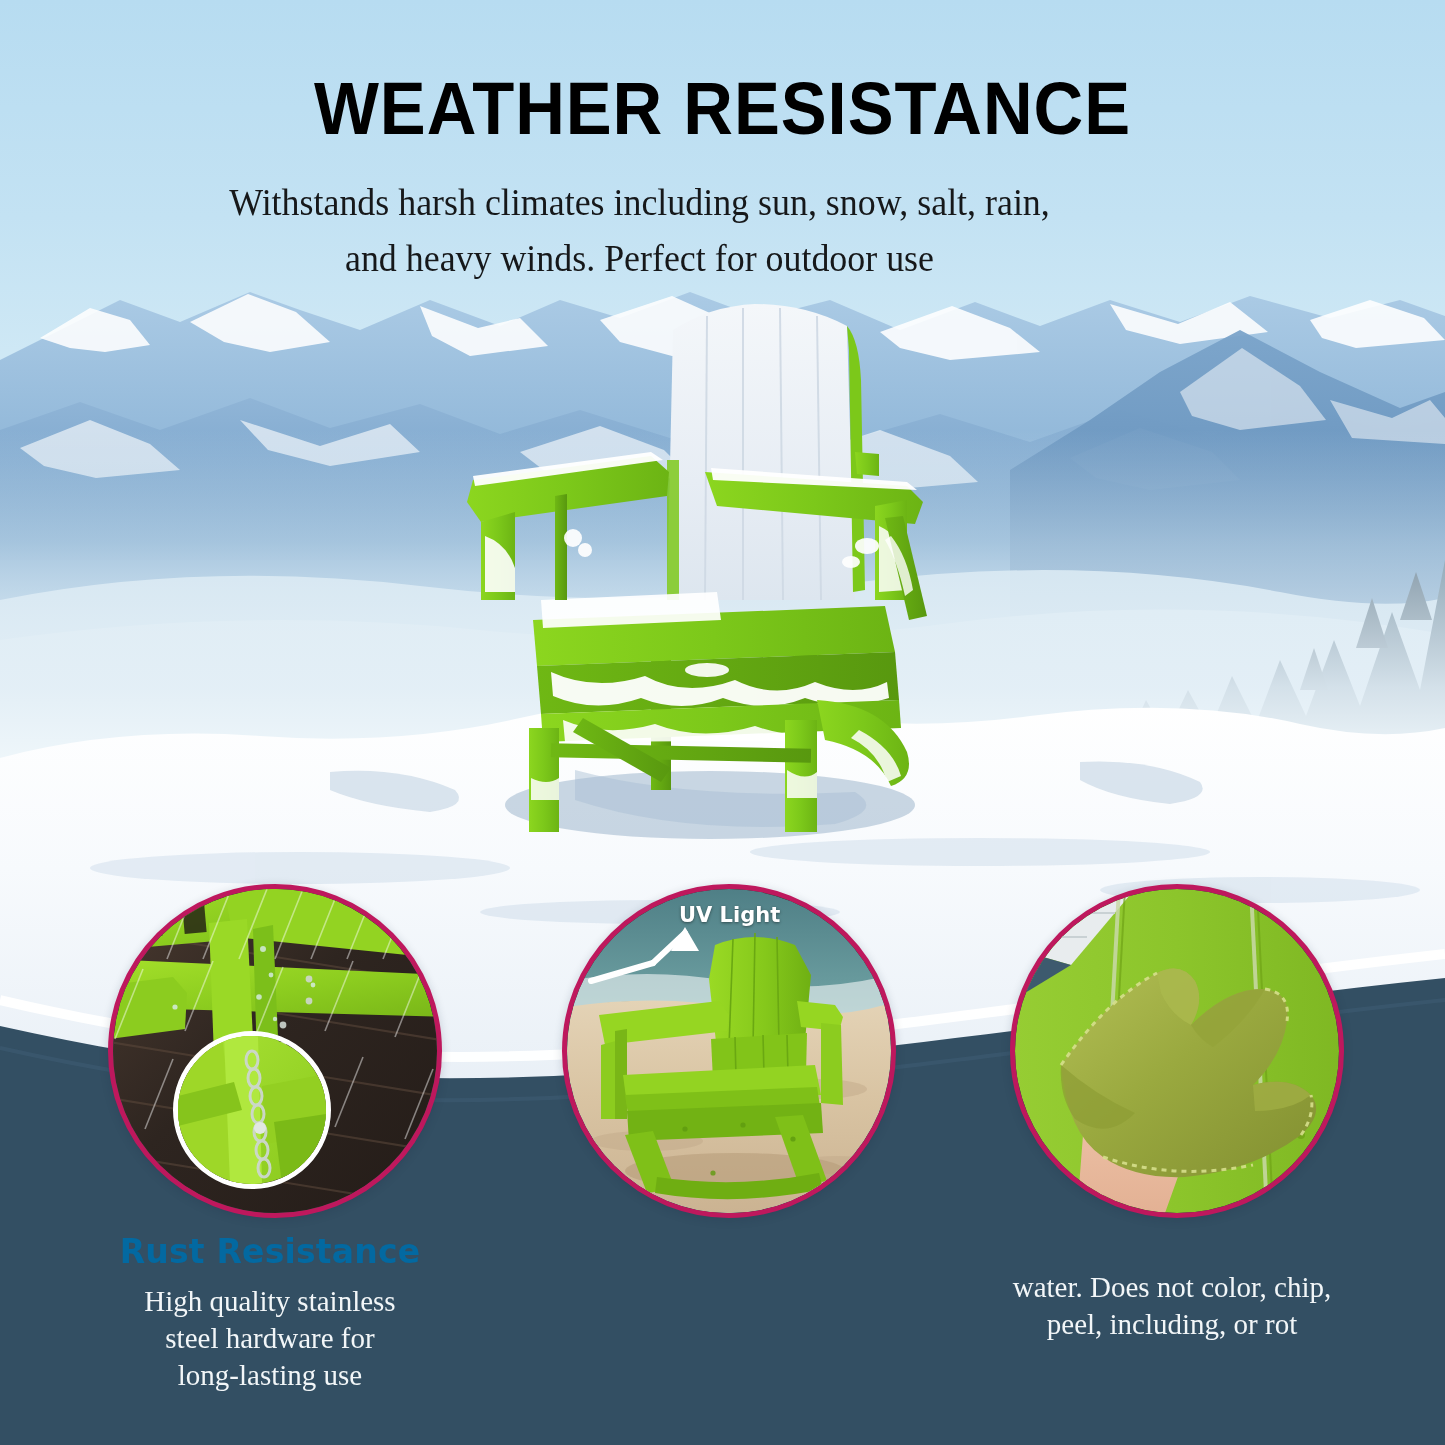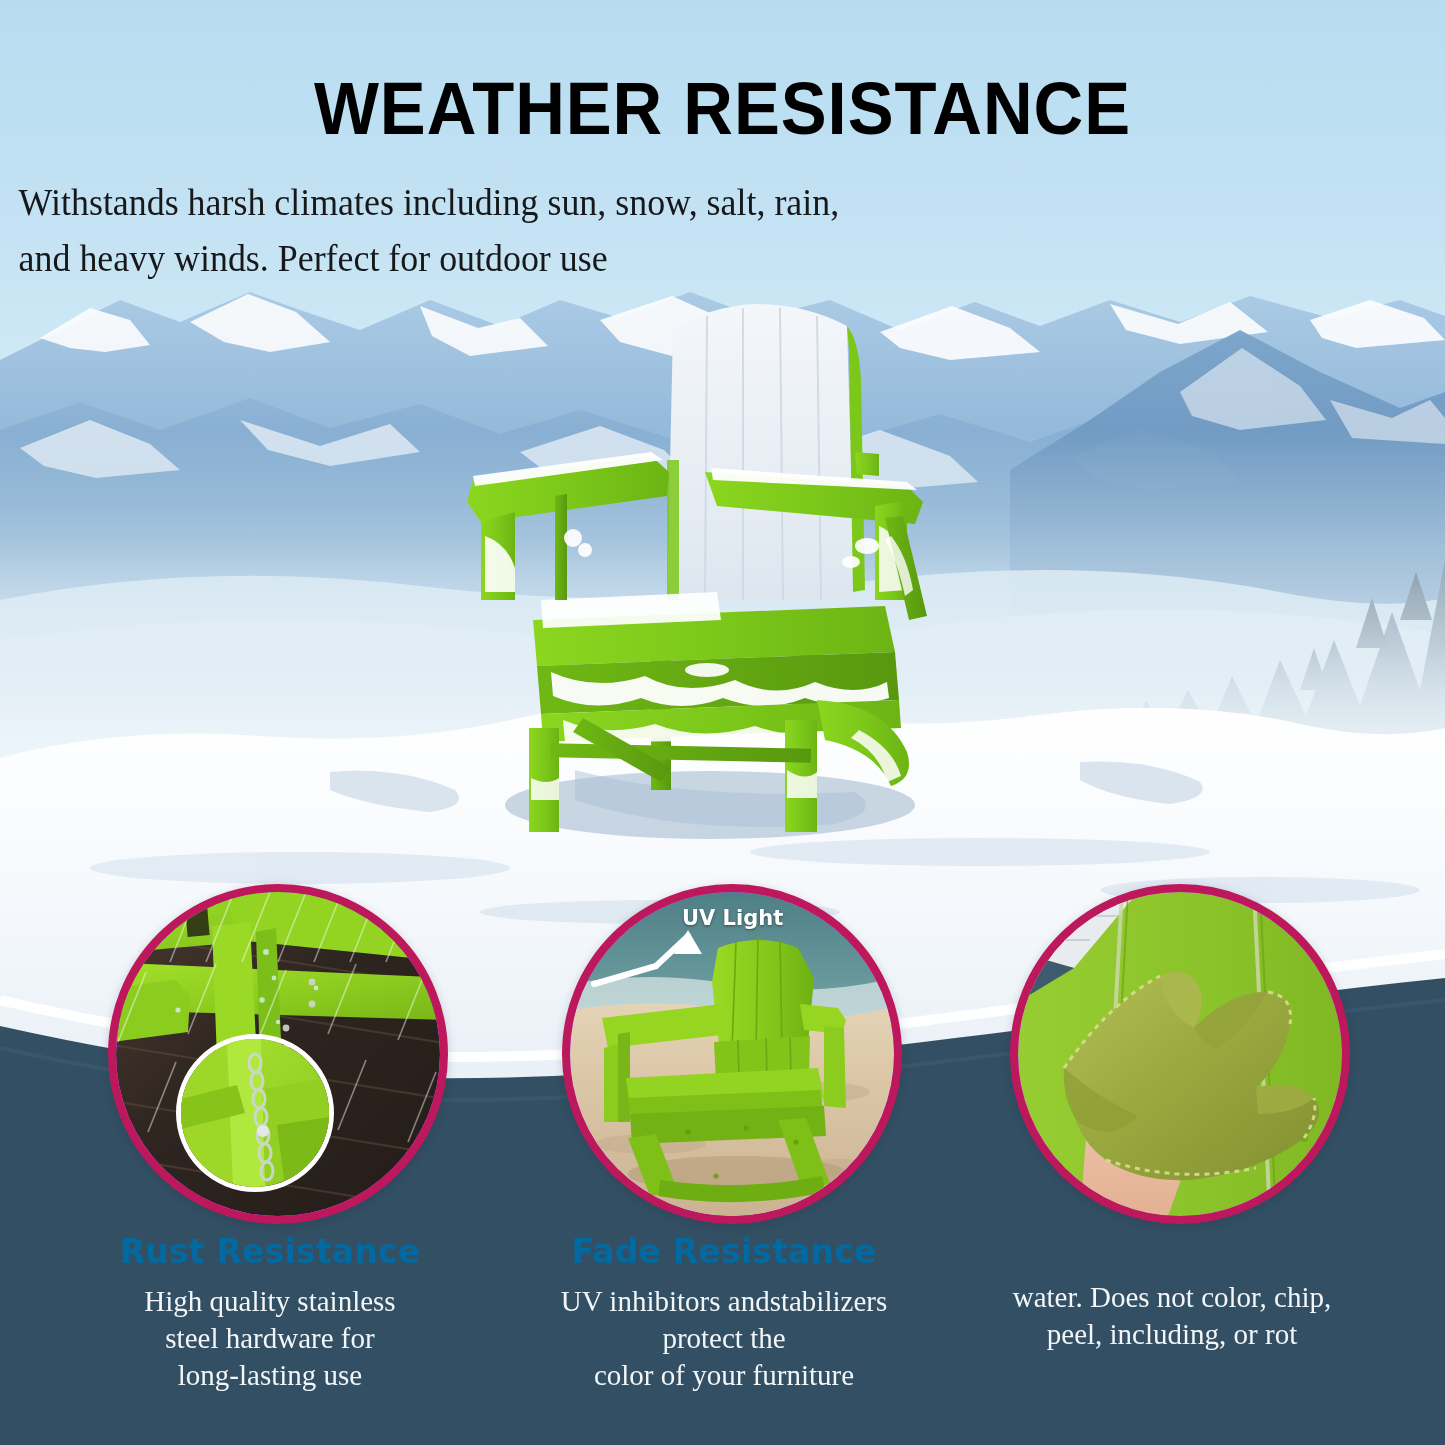--- a/index.html
+++ b/index.html
@@ -33,50 +33,50 @@
 
   
   .headline{
     position:absolute;top:72px;left:0;width:1445px;text-align:center;
     font-size:74px;letter-spacing:1px;line-height:1;
     font-weight:700;color:#000;
     font-family:"Liberation Sans Narrow","Liberation Sans",sans-serif;
     transform:scaleX(.93);transform-origin:50% 50%;
   }
   .subhead{
-    position:absolute;top:175px;left:0;width:1239px;text-align:left;
+    position:absolute;top:175px;left:0;width:1239px;text-align:center;
     font-family:"Liberation Serif", serif;
-    font-size:37px;line-height:1.52;color:#16181a;
+    font-size:37px;line-height:1.52;color:#16181a;padding-left:20px;
   }
   .subhead div{transform:scaleX(.97);}
 
   
   .circle{
     position:absolute;border-radius:50%;overflow:hidden;
-    border:8px solid #be185d;
+    border:5px solid #be185d;
     box-shadow:0 2px 10px rgba(20,40,60,.18);
-    background:#d946ef;
+    background:#404040;
   }
   .circle .inner{position:absolute;inset:0;overflow:hidden;border-radius:50%;}
 
   
   .subcircle{
     position:absolute;border-radius:50%;overflow:hidden;
     border:5px solid #ffffff;
   }
 
   
   .cap{position:absolute;text-align:center;}
   .cap h3{
     margin:0 0 12px 0;font-size:33px;font-weight:700;color:#0369a1;
     letter-spacing:.2px;
     font-family:"DejaVu Sans","Liberation Sans",sans-serif;
   }
   .cap p{
-    margin:10px;font-family:"Liberation Serif",serif;
+    margin:0;font-family:"Liberation Serif",serif;
     font-size:29px;line-height:1.28;color:#f2f6f8;
   }
 
   .uvlabel{
     position:absolute;color:#ffffff;font-weight:700;font-size:21px;
     font-family:"DejaVu Sans","Liberation Sans",sans-serif;
     text-shadow:0 1px 3px rgba(0,0,0,.45);
     white-space:nowrap;
   }
 </style>
@@ -559,28 +559,20 @@
 
   <div class="cap" style="left:58px;top:1232px;width:424px;">
     <h3>Rust Resistance</h3>
     <p>
       <span>High quality stainless</span><br>
       <span>steel hardware for</span><br>
       <span>long-lasting use</span>
     </p>
   </div>
 
-  <div class="cap" style="left:512px;top:1232px;width:424px;">
-    <h3>Fade Resistance</h3>
-    <p>
-      <span>UV inhibitors andstabilizers</span><br>
-      <span>protect the</span><br>
-      <span>color of your furniture</span>
-    </p>
-  </div>
 
   <div class="cap" style="left:960px;top:1232px;width:424px;">
     <p>
       <br>
       <span>water. Does not color, chip,</span><br>
       <span>peel, including, or rot</span>
     </p>
   </div>
 
 </div>

